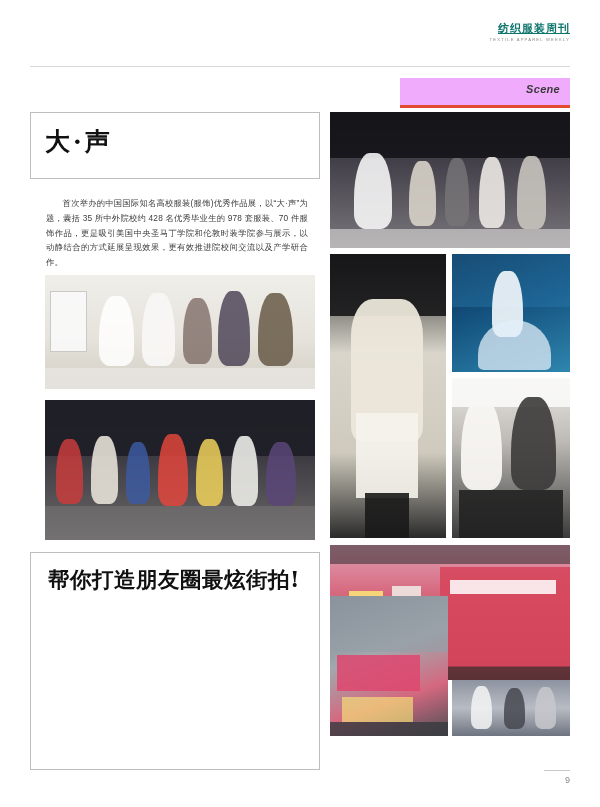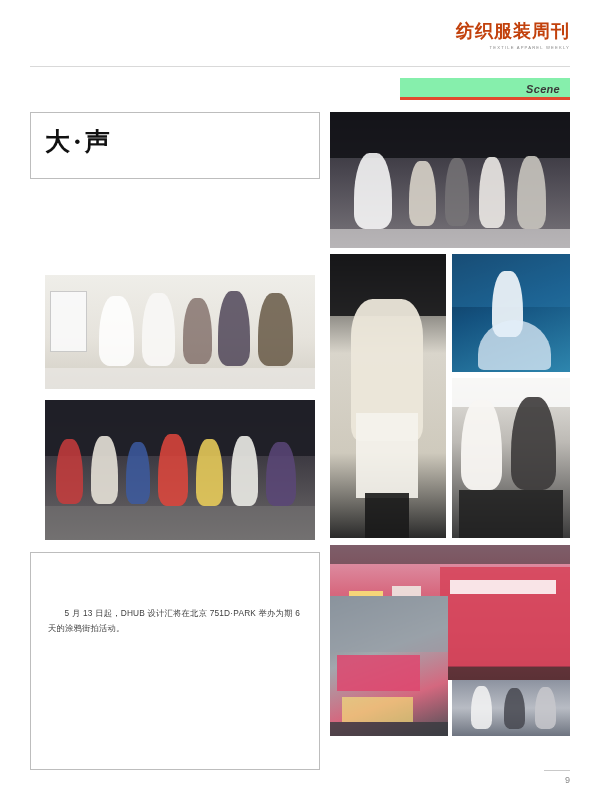--- a/index.html
+++ b/index.html
@@ -21,25 +21,26 @@
   }
 
   
   .masthead {
     position: absolute;
     top: 22px;
     right: 30px;
     text-align: right;
   }
   .masthead .cn {
-    font-size: 18px;
-    font-weight: bold;
-    color: #c2410c;
+    font-size: 11px;
+    font-weight: bold;
+    color: #0f766e;
     letter-spacing: 1px;
     line-height: 1.1;
+    text-decoration: underline;
   }
   .masthead .en {
     font-size: 4.2px;
     color: #8a8a8a;
     letter-spacing: 1.15px;
     margin-top: 3px;
   }
 
   .masthead-rule {
     position: absolute;
@@ -49,22 +50,22 @@
     height: 1px;
     background: #d9d9d9;
   }
 
   
   .section-tab {
     position: absolute;
     top: 78px;
     right: 30px;
     width: 170px;
-    height: 22px;
-    background: #86efac;
+    height: 30px;
+    background: #f0abfc;
   }
   .section-tab .label {
     position: absolute;
     right: 10px;
     top: 5px;
     font-size: 11px;
     font-weight: bold;
     font-style: italic;
     color: #3a3a3a;
     letter-spacing: 0.3px;
@@ -257,20 +258,23 @@
     <div class="label">Scene</div>
     <div class="bar"></div>
   </div>
 
   <div class="article1">
     <div class="art1-box">
       <h1 class="headline">大·声</h1>
     </div>
   </div>
 
+  <div class="body-copy">
+    <p>首次举办的中国国际知名高校服装(服饰)优秀作品展，以“大·声”为题，囊括 35 所中外院校约 428 名优秀毕业生的 978 套服装、70 件服饰作品，更是吸引美国中央圣马丁学院和伦敦时装学院参与展示，以动静结合的方式延展呈现效果，更有效推进院校间交流以及产学研合作。</p>
+  </div>
 
   <div class="ph" id="photo-hall">
     <div class="blk" style="left:0;top:0;width:100%;height:34%;background:rgba(18,18,22,0.85);"></div>
     <div class="figure" style="left:10%;top:30%;width:16%;height:56%;"></div>
     <div class="figure" style="left:33%;top:36%;width:11%;height:48%;background:rgba(215,210,200,0.9);"></div>
     <div class="figure" style="left:48%;top:34%;width:10%;height:50%;background:rgba(120,118,120,0.8);"></div>
     <div class="figure" style="left:62%;top:33%;width:11%;height:52%;background:rgba(235,232,228,0.9);"></div>
     <div class="figure" style="left:78%;top:32%;width:12%;height:54%;background:rgba(200,196,190,0.9);"></div>
     <div class="strip" style="left:0;top:86%;width:100%;height:14%;background:rgba(245,244,242,0.5);"></div>
   </div>
@@ -311,22 +315,22 @@
   </div>
 
   <div class="ph" id="photo-bw-garments">
     <div class="strip" style="left:0;top:0;width:100%;height:18%;background:rgba(250,250,248,0.9);"></div>
     <div class="figure" style="left:8%;top:14%;width:34%;height:56%;background:rgba(248,246,242,0.95);"></div>
     <div class="figure" style="left:50%;top:12%;width:38%;height:58%;background:rgba(60,58,58,0.9);"></div>
     <div class="blk" style="left:6%;top:70%;width:88%;height:30%;background:rgba(32,32,32,0.88);"></div>
   </div>
 
   <div class="article2-box"></div>
+  <h2 class="headline2">帮你打造朋友圈最炫街拍!</h2>
   <div class="body-copy2">
-    <p>5 月 13 日起，DHUB 设计汇将在北京 751D·PARK 举办为期 6 天的涂鸦街拍活动。</p>
   </div>
 
   <div class="ph" id="photo-dhub-wall">
     <div class="blk" style="left:0;top:0;width:100%;height:14%;background:rgba(60,50,55,0.6);"></div>
     <div class="blk" style="left:46%;top:16%;width:54%;height:74%;background:rgba(214,70,92,0.9);"></div>
     <div class="strip" style="left:50%;top:26%;width:44%;height:10%;background:rgba(255,255,255,0.85);"></div>
     <div class="strip" style="left:8%;top:34%;width:14%;height:10%;background:rgba(250,225,120,0.9);"></div>
     <div class="strip" style="left:26%;top:30%;width:12%;height:46%;background:rgba(240,238,232,0.85);"></div>
     <div class="blk" style="left:0;top:90%;width:100%;height:10%;background:rgba(70,50,50,0.7);"></div>
   </div>

